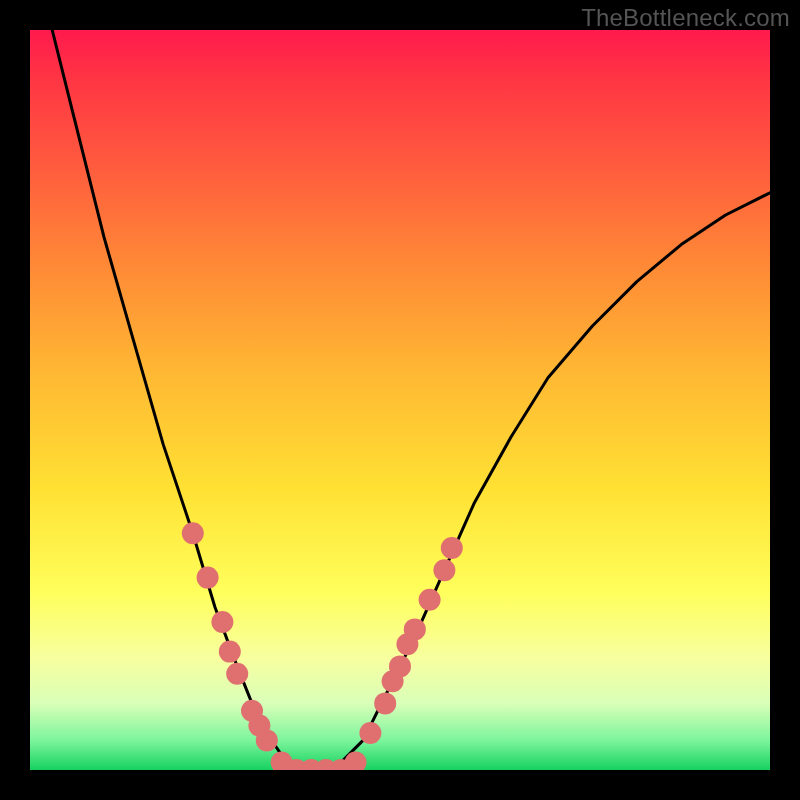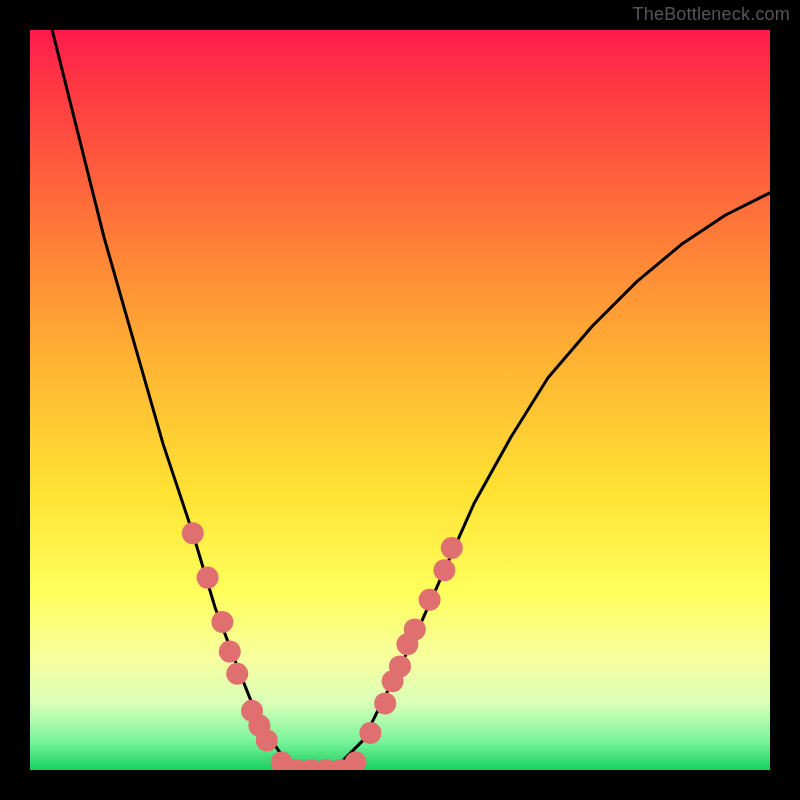--- a/index.html
+++ b/index.html
@@ -15,21 +15,21 @@
     position: relative;
     width: 800px;
     height: 800px;
     background: #000;
   }
   .watermark {
     position: absolute;
     top: 4px;
     right: 10px;
     color: #555;
-    font-size: 18px;
+    font-size: 24px;
     font-weight: 500;
     letter-spacing: 0.2px;
   }
   .plot-area {
     position: absolute;
     left: 30px;
     top: 30px;
     width: 740px;
     height: 740px;
     background: linear-gradient(to bottom,

